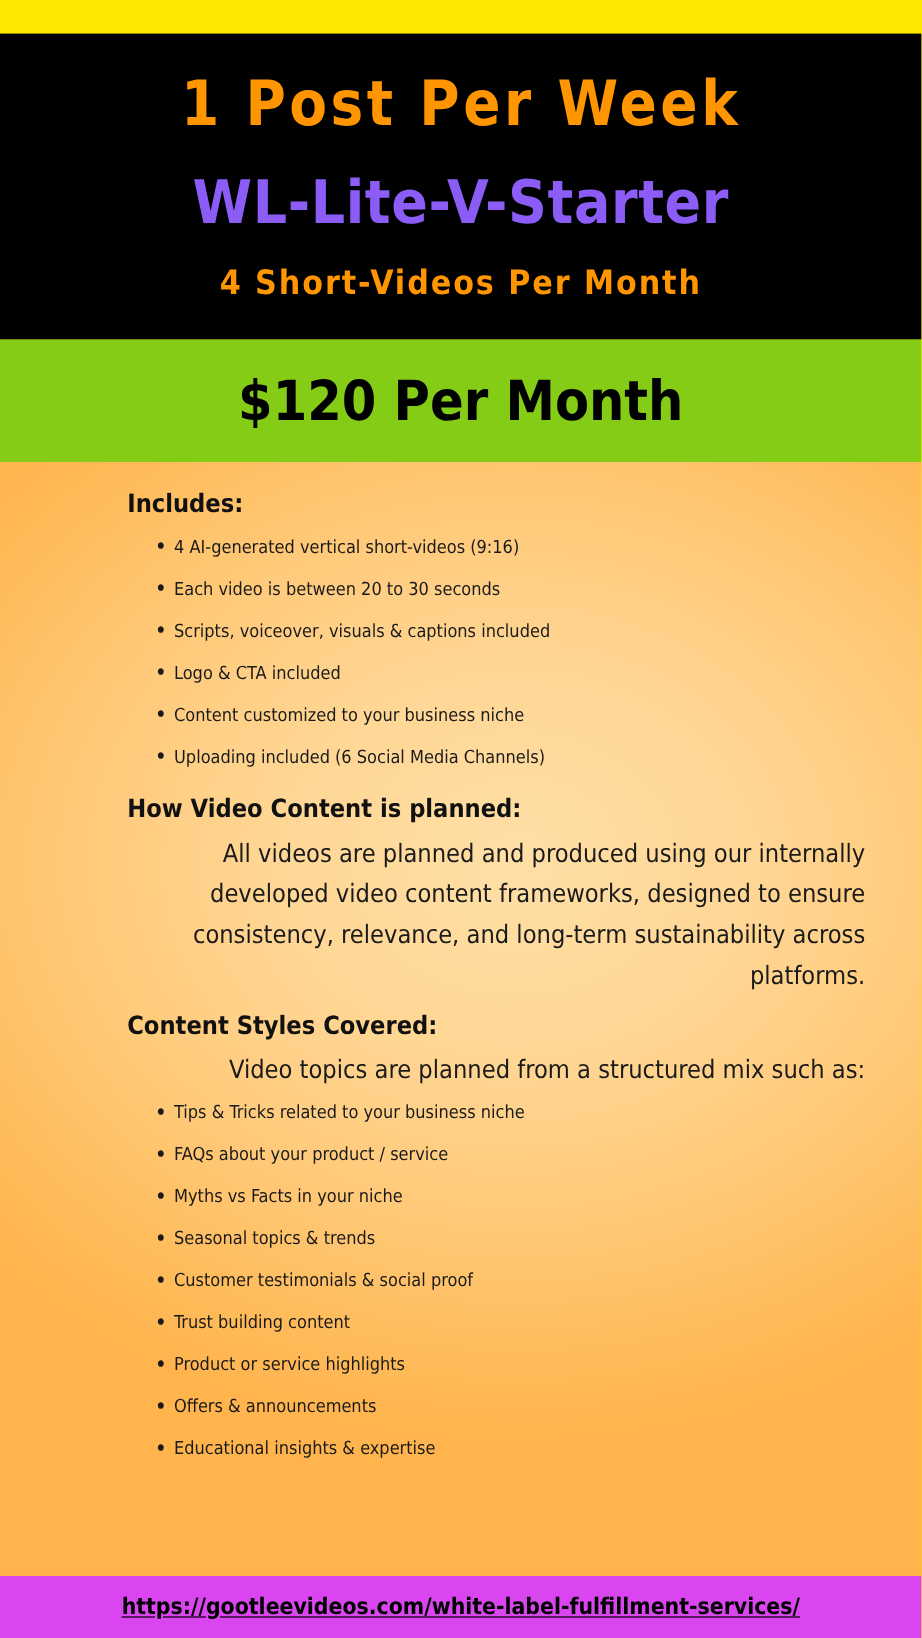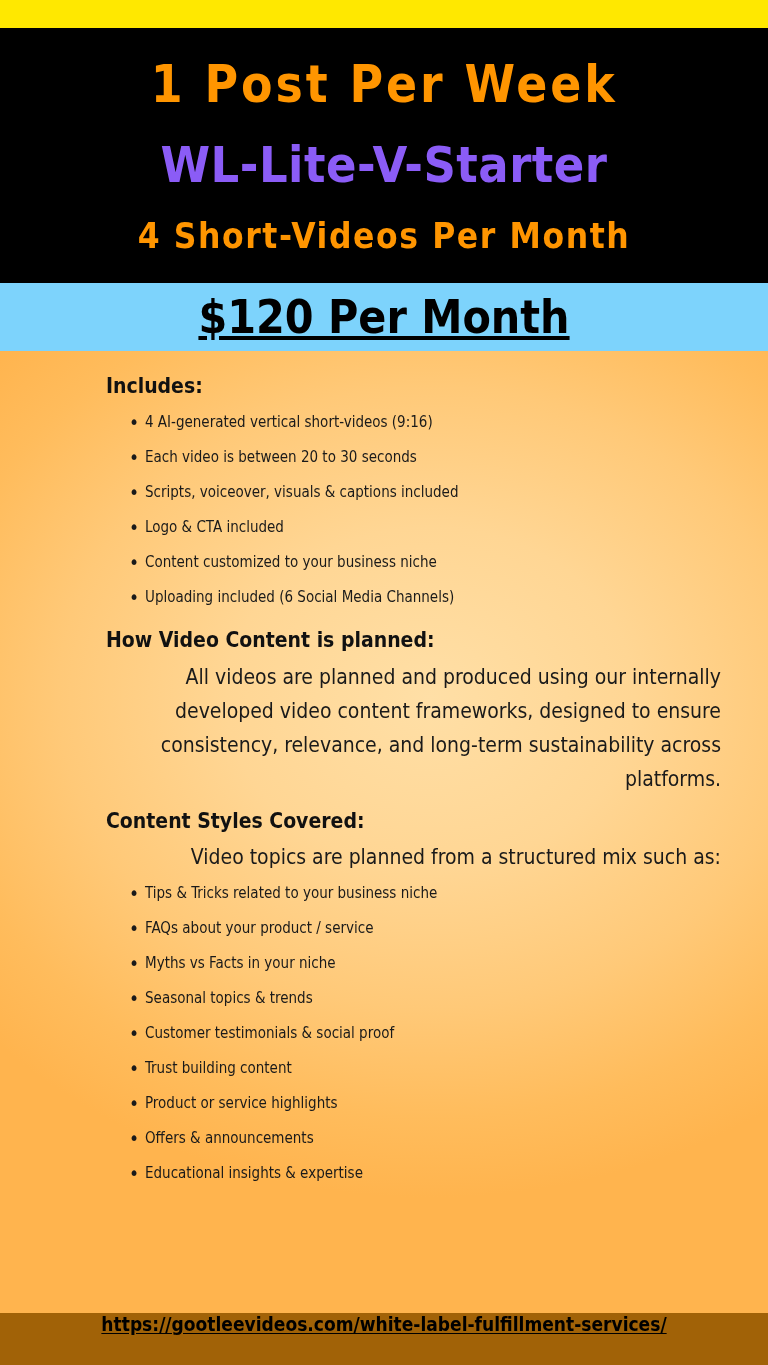--- a/index.html
+++ b/index.html
@@ -63,36 +63,35 @@
     font-size: 50px;
     line-height: 1.05;
     letter-spacing: 0.5px;
     margin: 0 0 26px 0;
     white-space: nowrap;
   }
   .header-line3 {
     color: #FF9500;
     font-family: "DejaVu Sans Condensed", "Liberation Sans Narrow", "Liberation Sans", sans-serif;
     font-weight: bold;
-    font-size: 35px;
+    font-size: 28px;
     line-height: 1.05;
     letter-spacing: 1.6px;
     margin: 0;
     white-space: nowrap;
   }
 
   
   .price-band {
     flex: 0 0 auto;
-    height: 68px;
-    background: #7dd3fc;
+    height: 102px;
+    background: #84cc16;
     display: flex;
     align-items: center;
     justify-content: center;
-    text-decoration: underline;
   }
   .price-text {
     color: #000000;
     font-family: "DejaVu Sans Condensed", "Liberation Sans Narrow", "Liberation Sans", sans-serif;
     font-weight: bold;
     font-size: 46px;
     letter-spacing: 0px;
     white-space: nowrap;
   }
 
@@ -160,23 +159,23 @@
     font-size: 19px;
     line-height: 35px;
     color: #1a1a1a;
   }
   .gap-med   { height: 12px; }
 
   
   .footer {
     flex: 0 0 auto;
     height: 52px;
-    background: #a16207;
-    display: flex;
-    align-items: flex-start;
+    background: #d946ef;
+    display: flex;
+    align-items: center;
     justify-content: center;
   }
   .footer-url {
     color: #000000;
     font-family: "DejaVu Sans Condensed", "Liberation Sans Narrow", "Liberation Sans", sans-serif;
     font-weight: bold;
     font-size: 19px;
     letter-spacing: 0px;
     text-decoration: underline;
     text-underline-offset: 2px;

